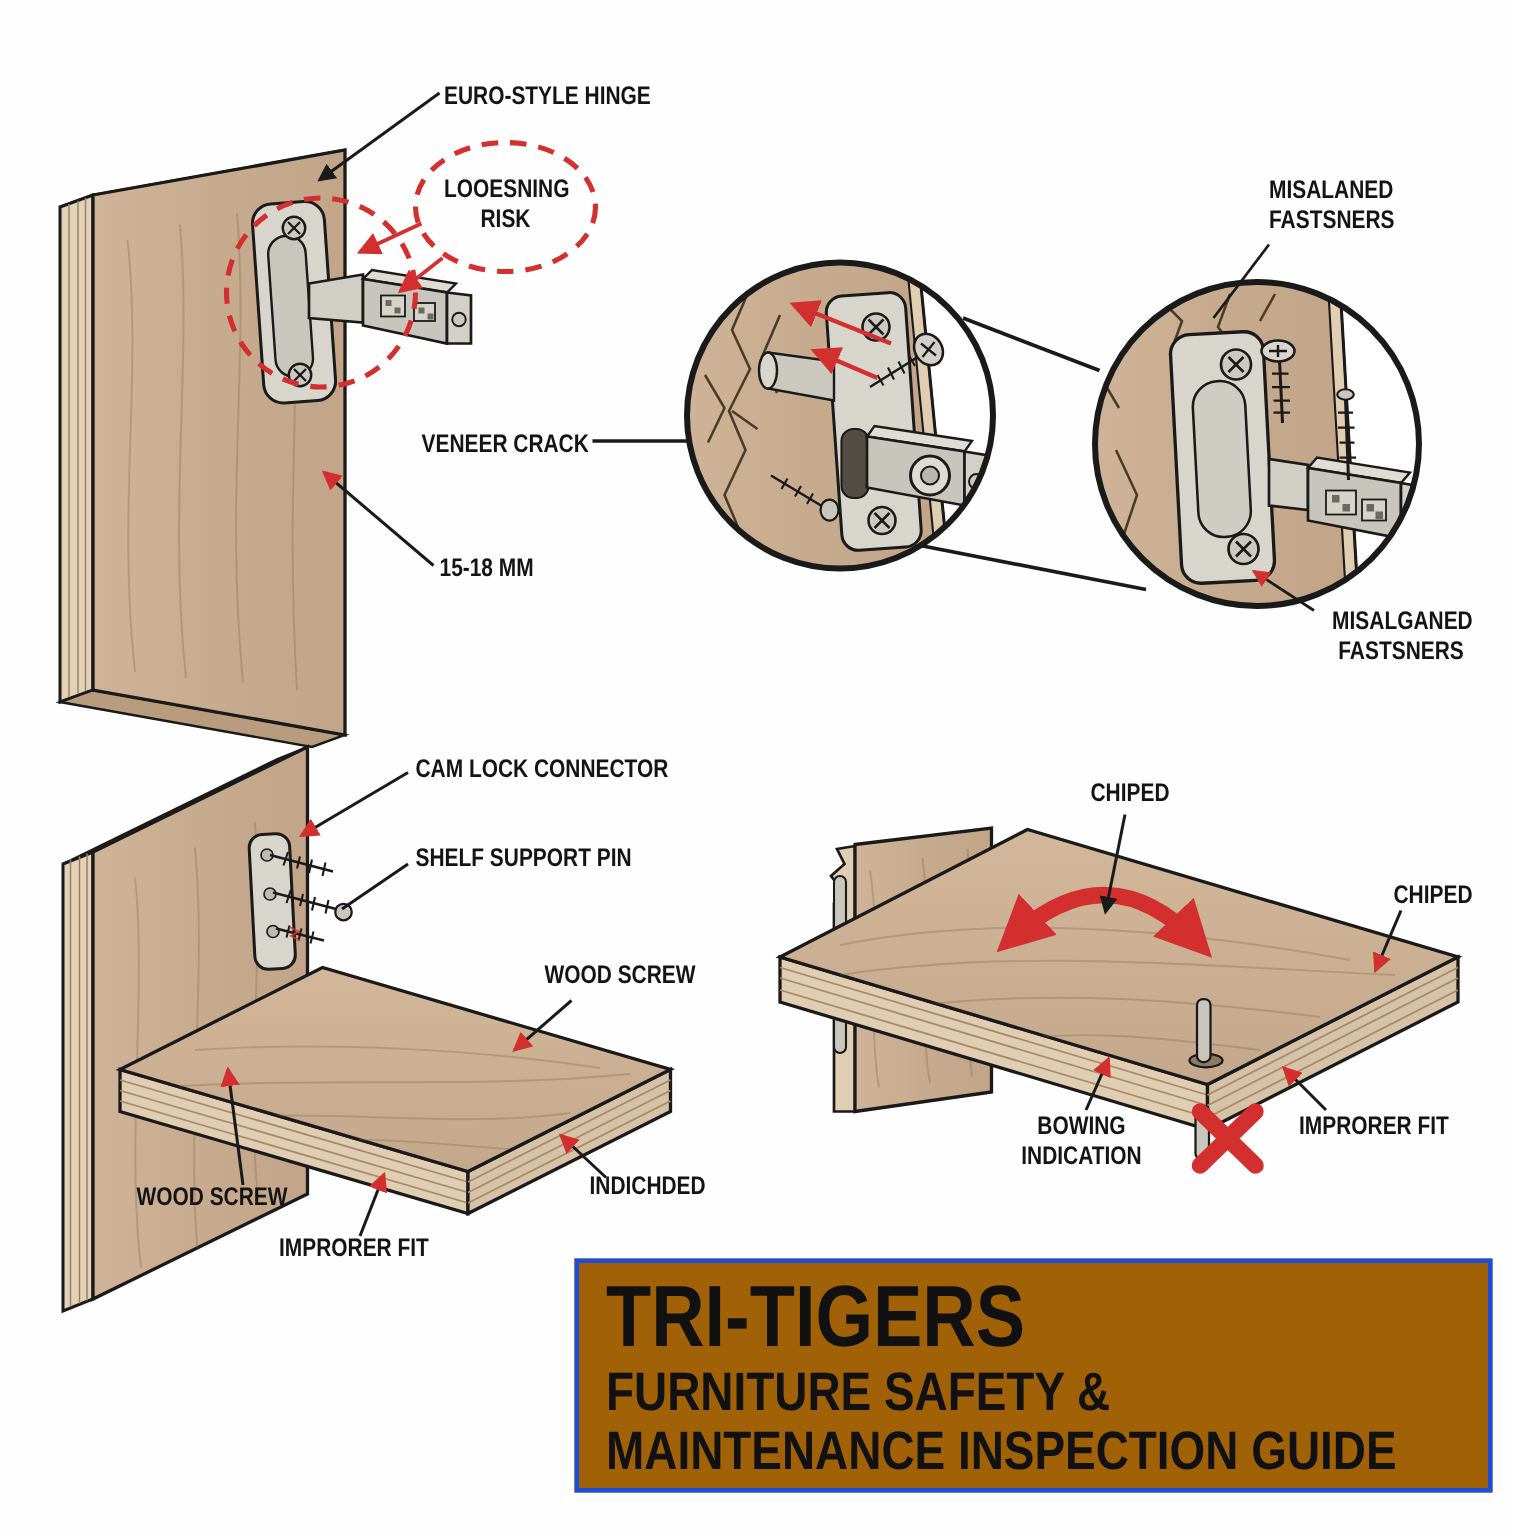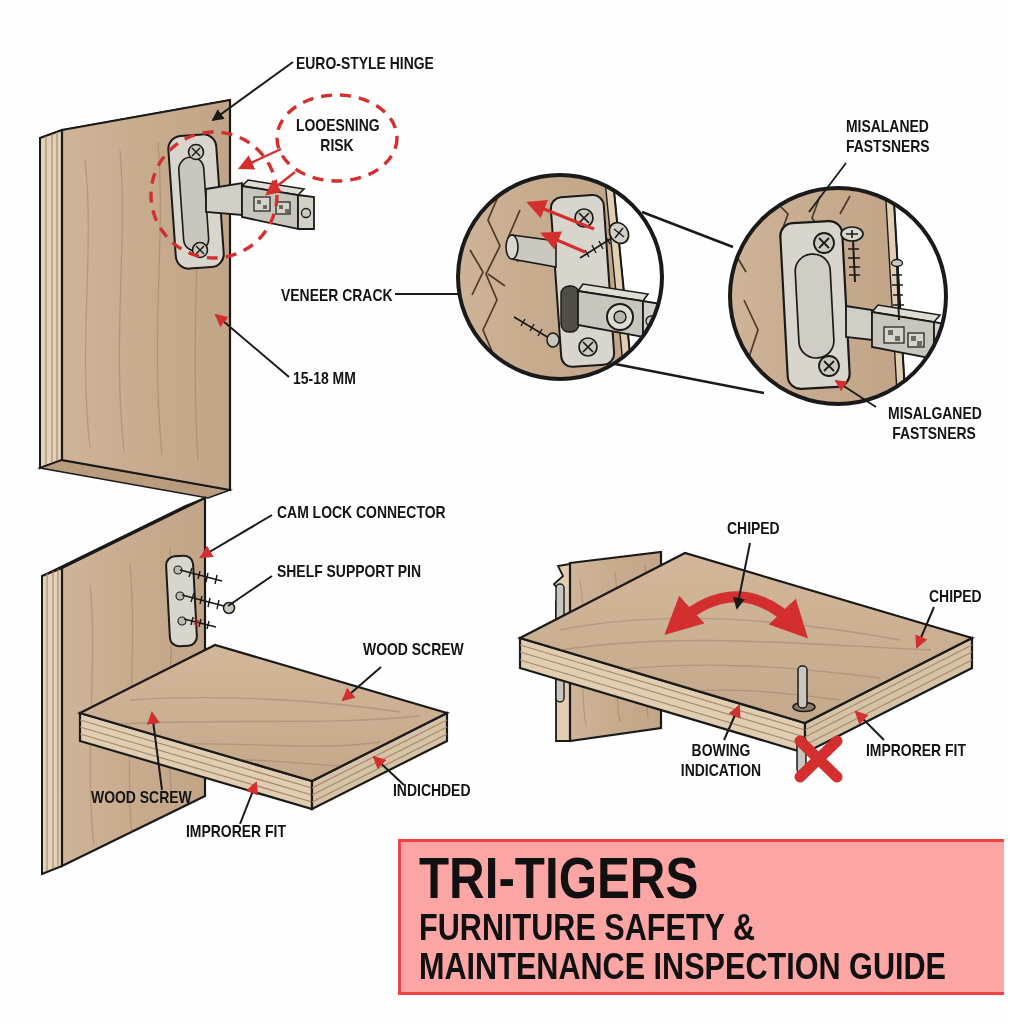--- a/index.html
+++ b/index.html
@@ -3,22 +3,22 @@
 <meta charset="utf-8">
 <style>
   html,body{margin:0;padding:0;background:#ffffff;}
   .stage{position:relative;width:1004px;height:1024px;background:#fefefe;overflow:hidden;
          font-family:"Liberation Sans",sans-serif;}
   .stage svg{position:absolute;left:0;top:0;}
   .lbl{position:absolute;font-weight:bold;font-size:17px;line-height:1.18;color:#141414;
        transform:scaleX(0.82);transform-origin:0 0;white-space:nowrap;}
   .lbl.c{text-align:center;transform-origin:50% 0;white-space:normal;}
   .lbl.w{white-space:normal;}
-  .title-block{position:absolute;left:398px;top:839px;width:588px;height:144px;
-               border:3px solid #ef4444;background:#fca5a5;padding:6px 0 0 18px;box-sizing:content-box;}
+  .title-block{position:absolute;left:383px;top:839px;width:588px;height:144px;
+               border:3px solid #1d4ed8;background:#a16207;padding:6px 0 0 18px;box-sizing:content-box;}
   .brand{font-weight:bold;font-size:58px;line-height:60px;color:#111;
          transform:scaleX(0.85);transform-origin:0 0;white-space:nowrap;}
   .subtitle{font-weight:bold;font-size:36px;line-height:39px;color:#111;
             transform:scaleX(0.85);transform-origin:0 0;white-space:nowrap;}
 </style>
 </head>
 <body>
 
 <div class="stage">
 

